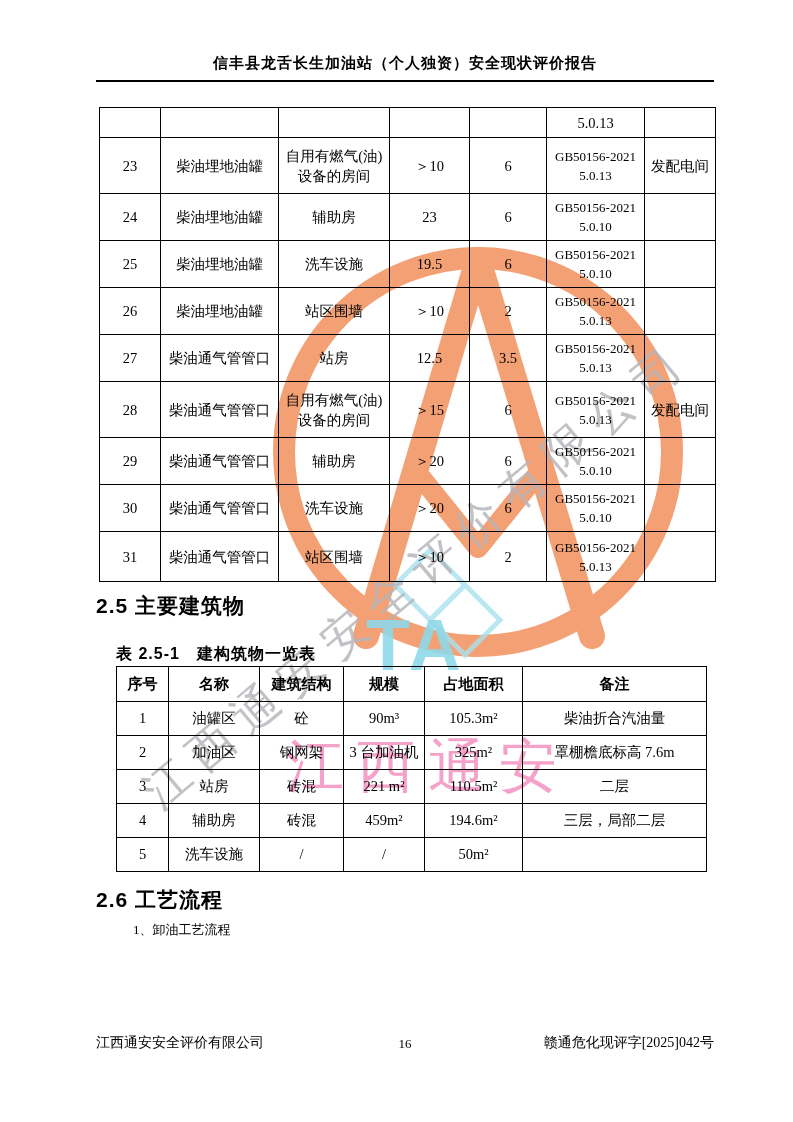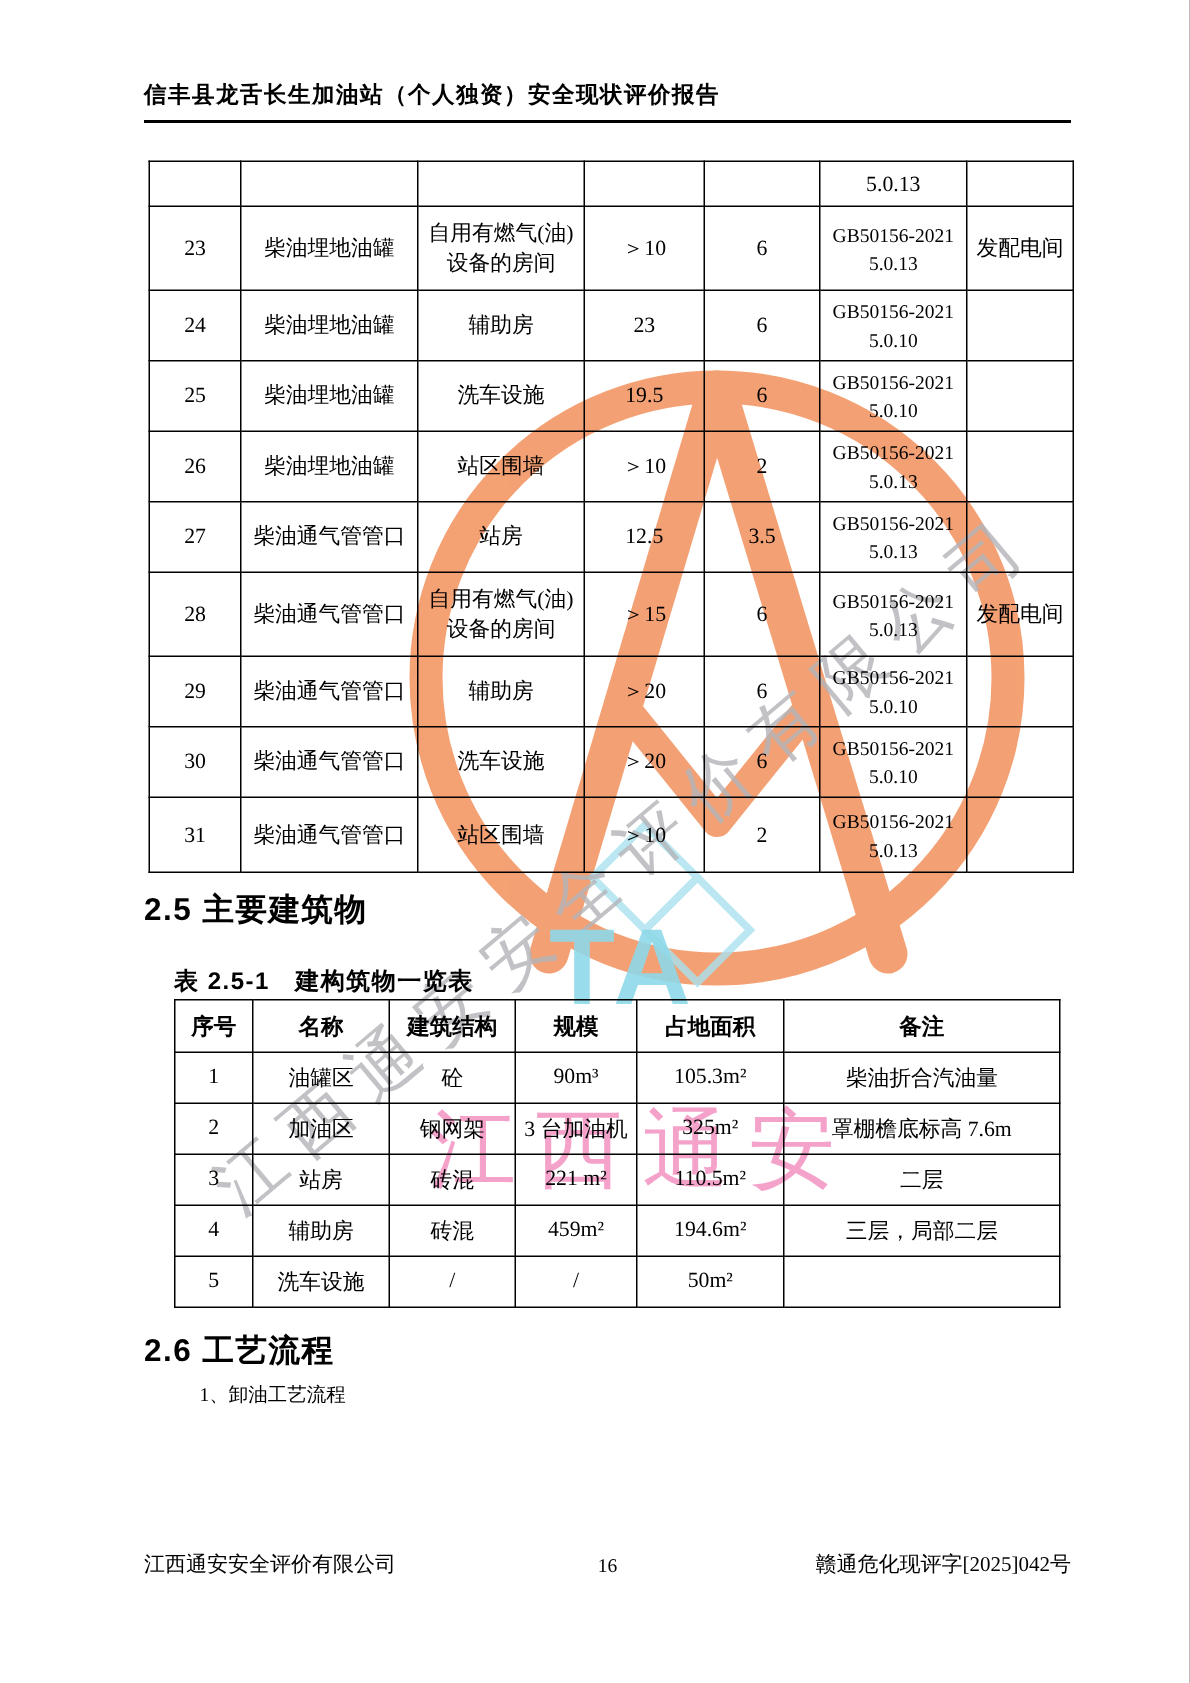--- a/index.html
+++ b/index.html
@@ -4,21 +4,21 @@
 <style>
   html,body{margin:0;padding:0;background:#888;}
   .page{
     position:relative;width:793px;height:1122px;background:#ffffff;
     margin:0 auto;overflow:hidden;
     font-family:"Liberation Serif","DejaVu Serif",serif;color:#000;
   }
   
   .doc-header{
     position:absolute;left:96px;top:54px;width:618px;
-    text-align:left;font-family:"Liberation Sans","DejaVu Sans",sans-serif;
+    text-align:center;font-family:"Liberation Sans","DejaVu Sans",sans-serif;
     font-size:15px;font-weight:600;letter-spacing:1px;
     padding-bottom:7px;border-bottom:2px solid #000;
   }
   
   .watermark{position:absolute;inset:0;z-index:0;pointer-events:none;}
   .wm-gray{
     position:absolute;left:150px;top:768px;white-space:nowrap;
     font-family:"Liberation Sans","DejaVu Sans",sans-serif;
     font-size:46px;letter-spacing:12px;font-weight:400;
     transform:rotate(-40deg);transform-origin:left center;

